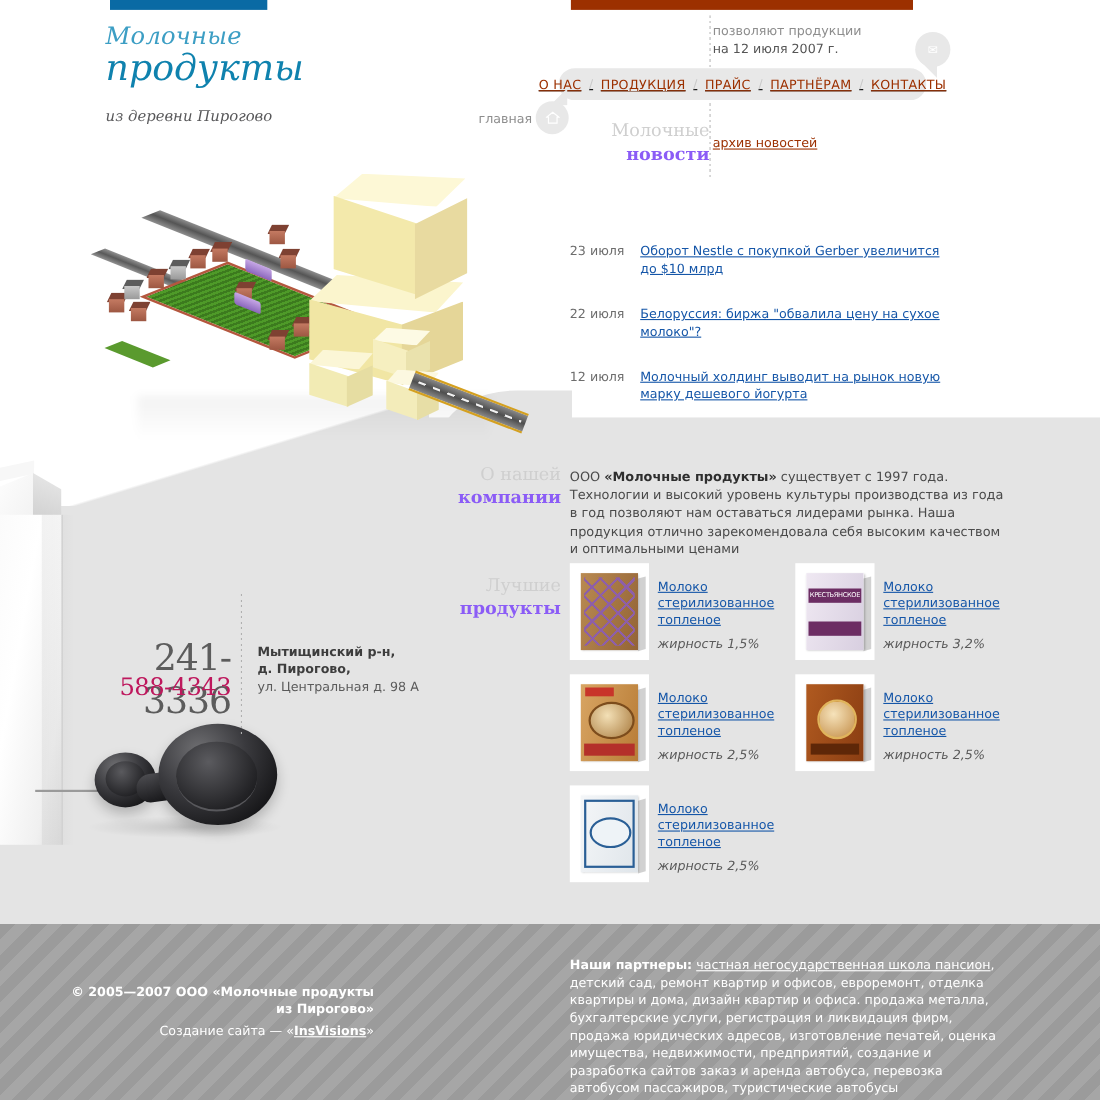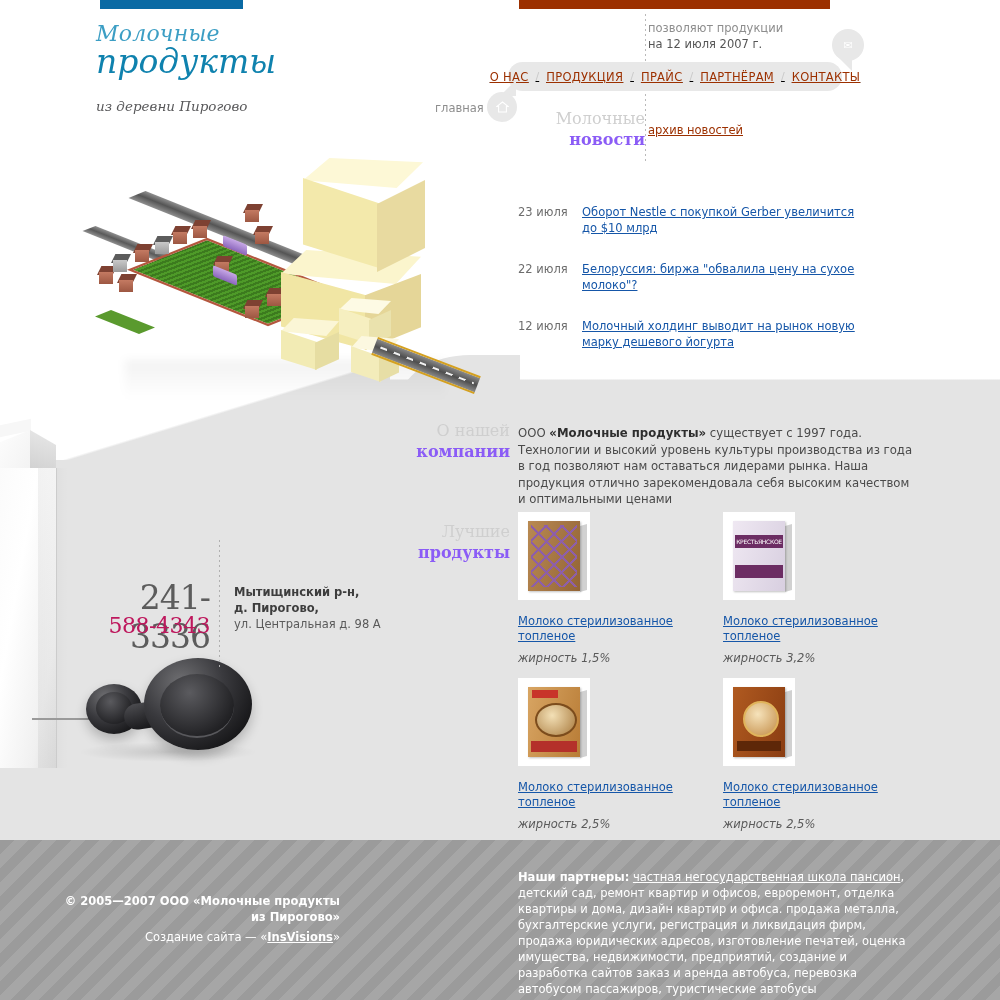--- a/index.html
+++ b/index.html
@@ -228,35 +228,35 @@
     font-family:"DejaVu Serif","Liberation Serif",serif;
     text-align:right;line-height:21px;
   }
   .ghost .a{color:#cfcfcf;font-size:16px;display:block;}
   .ghost .b{color:#8b5cf6;font-size:16px;font-weight:bold;display:block;}
 
   #news-title{left:480px;top:108px;width:165px;overflow:hidden;}
   #archive{left:648px;top:123px;color:#9c3000;font-size:11.5px;text-decoration:underline;}
 
   
-  #news{left:518px;top:204px;width:350px;}
+  #news{left:518px;top:220px;width:350px;}
   .nrow{display:flex;margin-bottom:25px;}
   .nrow .nd{width:64px;color:#6d6d6d;font-size:11.5px;line-height:16px;flex:none;}
   .nrow .nl{color:#1556a8;font-size:11.5px;line-height:16px;text-decoration:underline;}
 
   
   #about-title{left:340px;top:420px;width:170px;}
   #about-text{left:518px;top:425px;width:400px;color:#4a4a4a;font-size:11.7px;line-height:16.5px;}
   #about-text b{color:#2e2e2e;}
 
   
   #prod-title{left:340px;top:521px;width:170px;}
   #products{left:518px;top:512px;width:420px;}
   .prow{display:flex;margin-bottom:13px;}
-  .pcell{width:205px;display:flex;flex-direction:column;}
+  .pcell{width:205px;display:flex;}
   .pthumb{
     width:72px;height:88px;background:#ffffff;flex:none;margin-right:8px;
     display:flex;align-items:center;justify-content:center;overflow:hidden;
   }
   .pinfo{padding-top:14px;}
   .pinfo a{color:#1556a8;font-size:11.5px;line-height:15px;text-decoration:underline;display:block;}
   .pinfo .fat{color:#5a5a5a;font-size:11.5px;margin-top:7px;display:block;font-style:italic;}
 
   
   .pack{width:52px;height:70px;position:relative;box-shadow:1px 1px 2px rgba(0,0,0,.25);}

